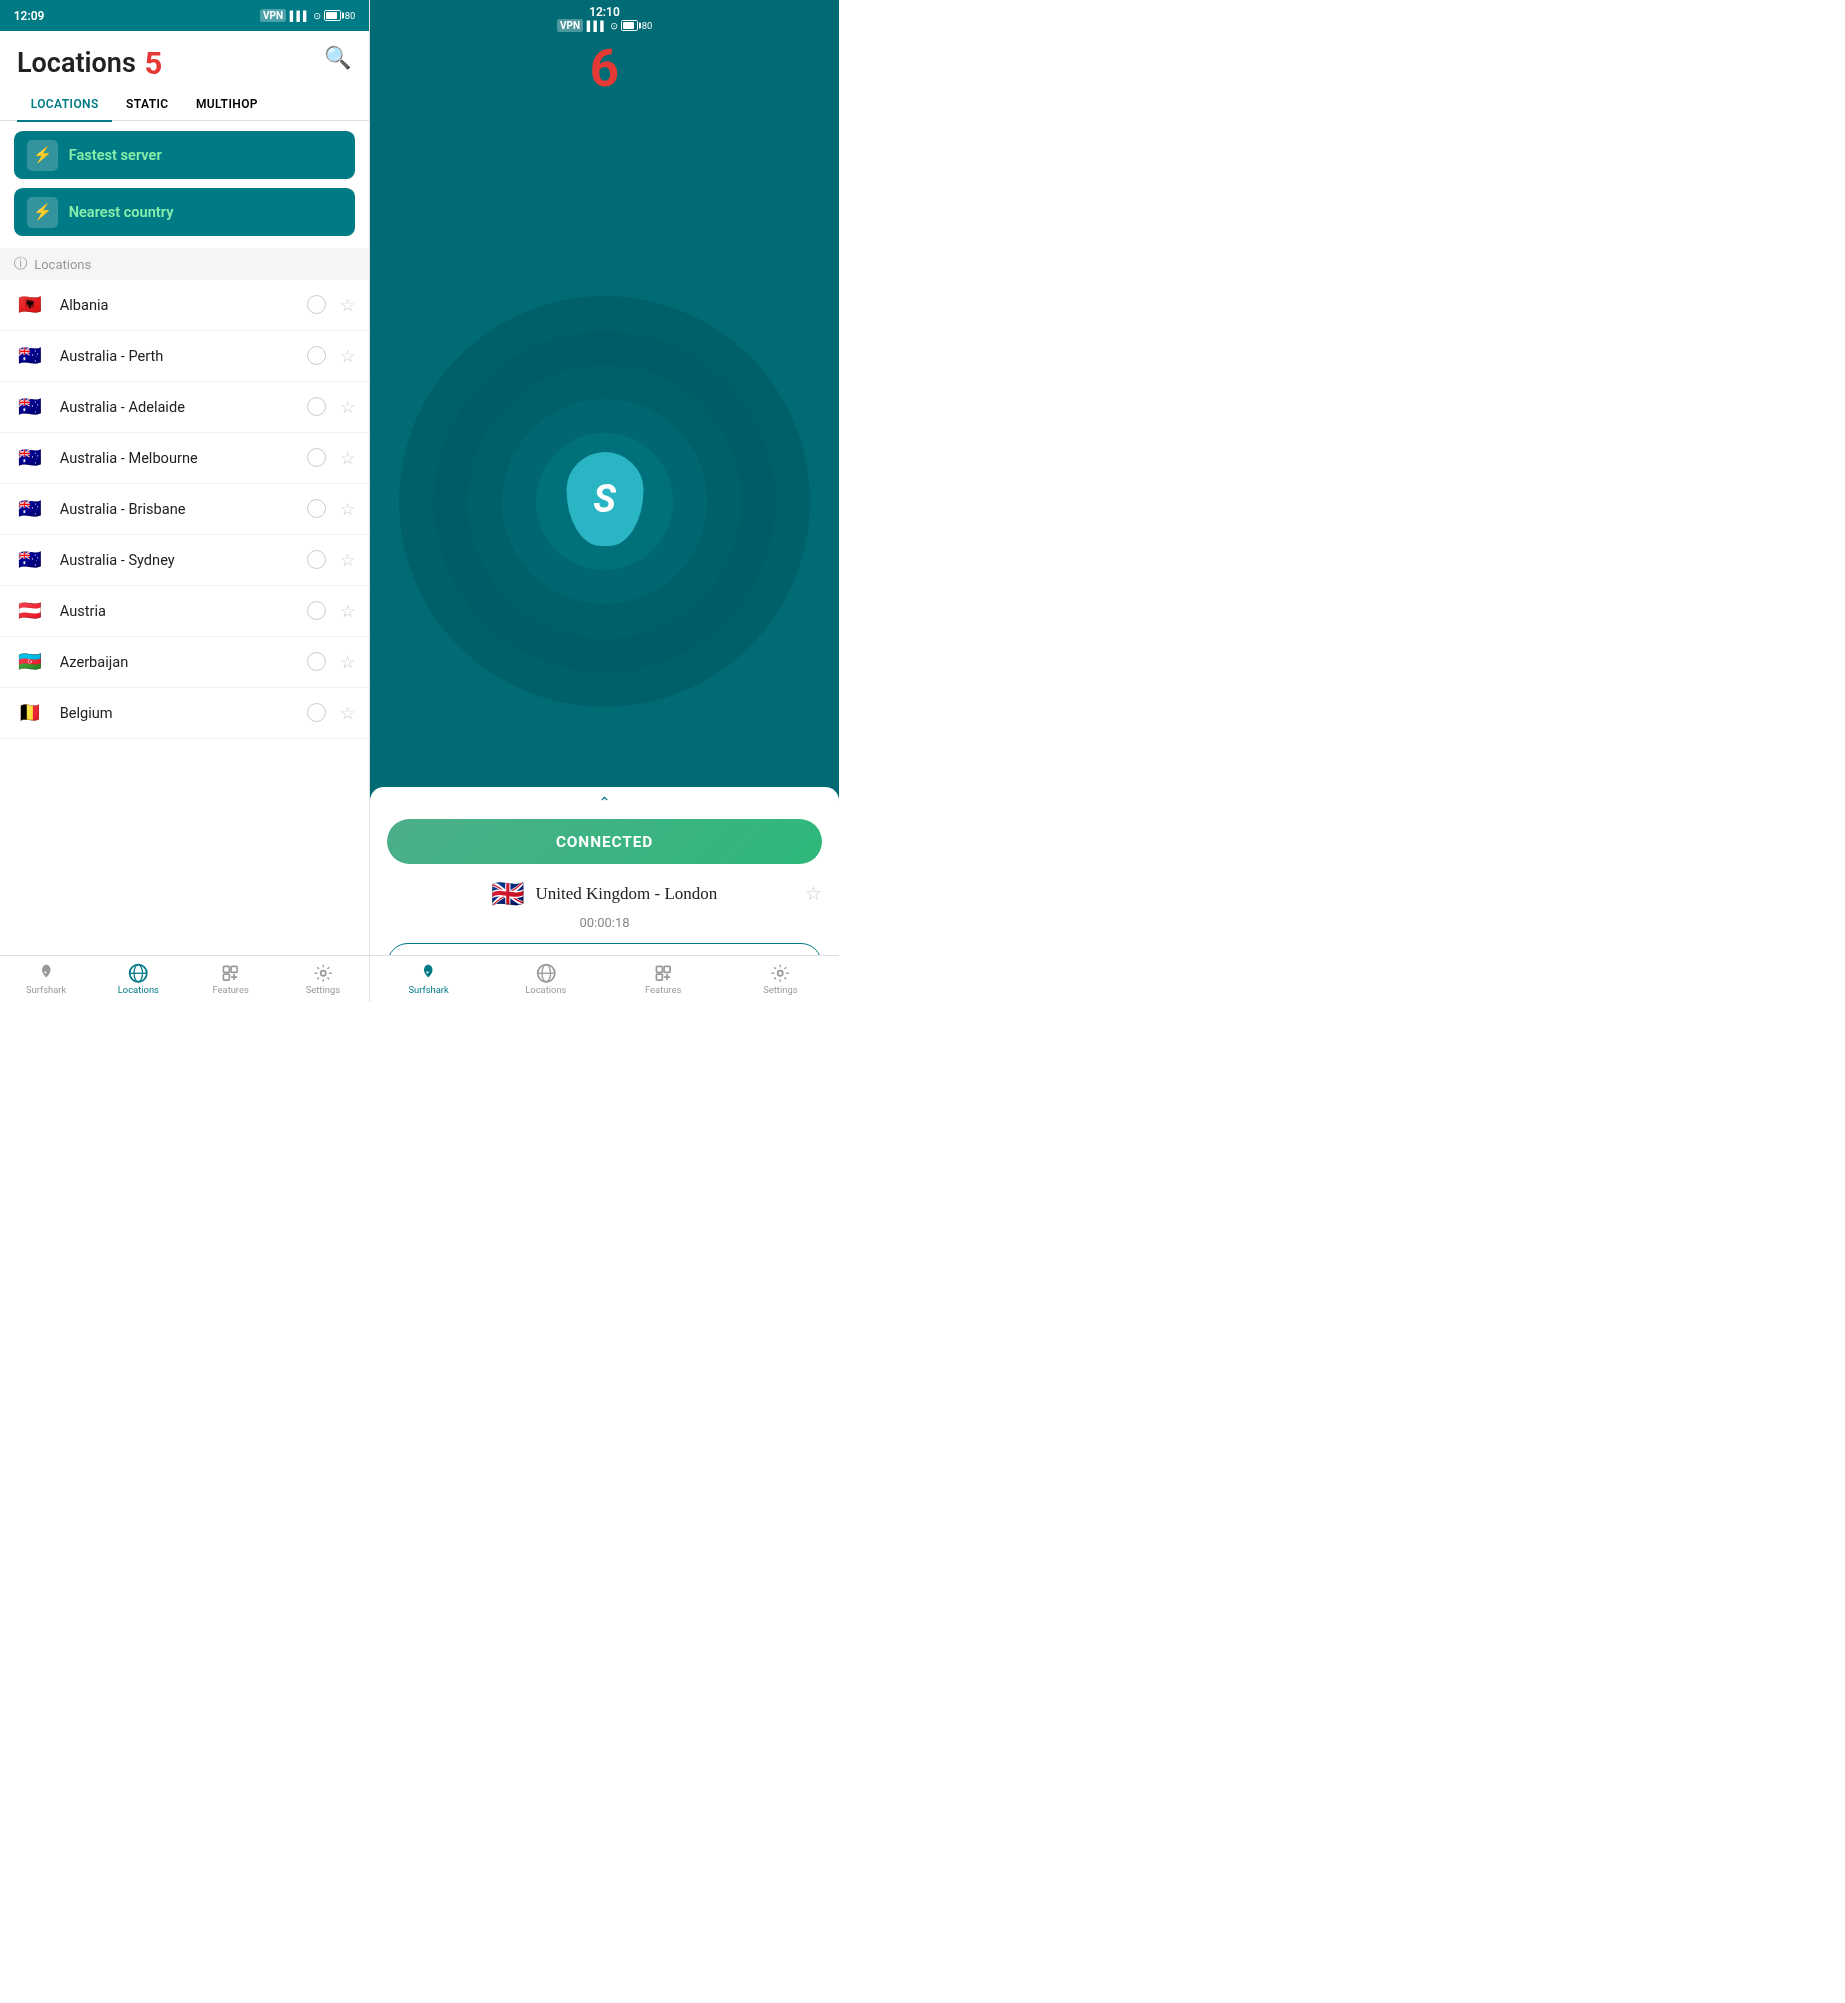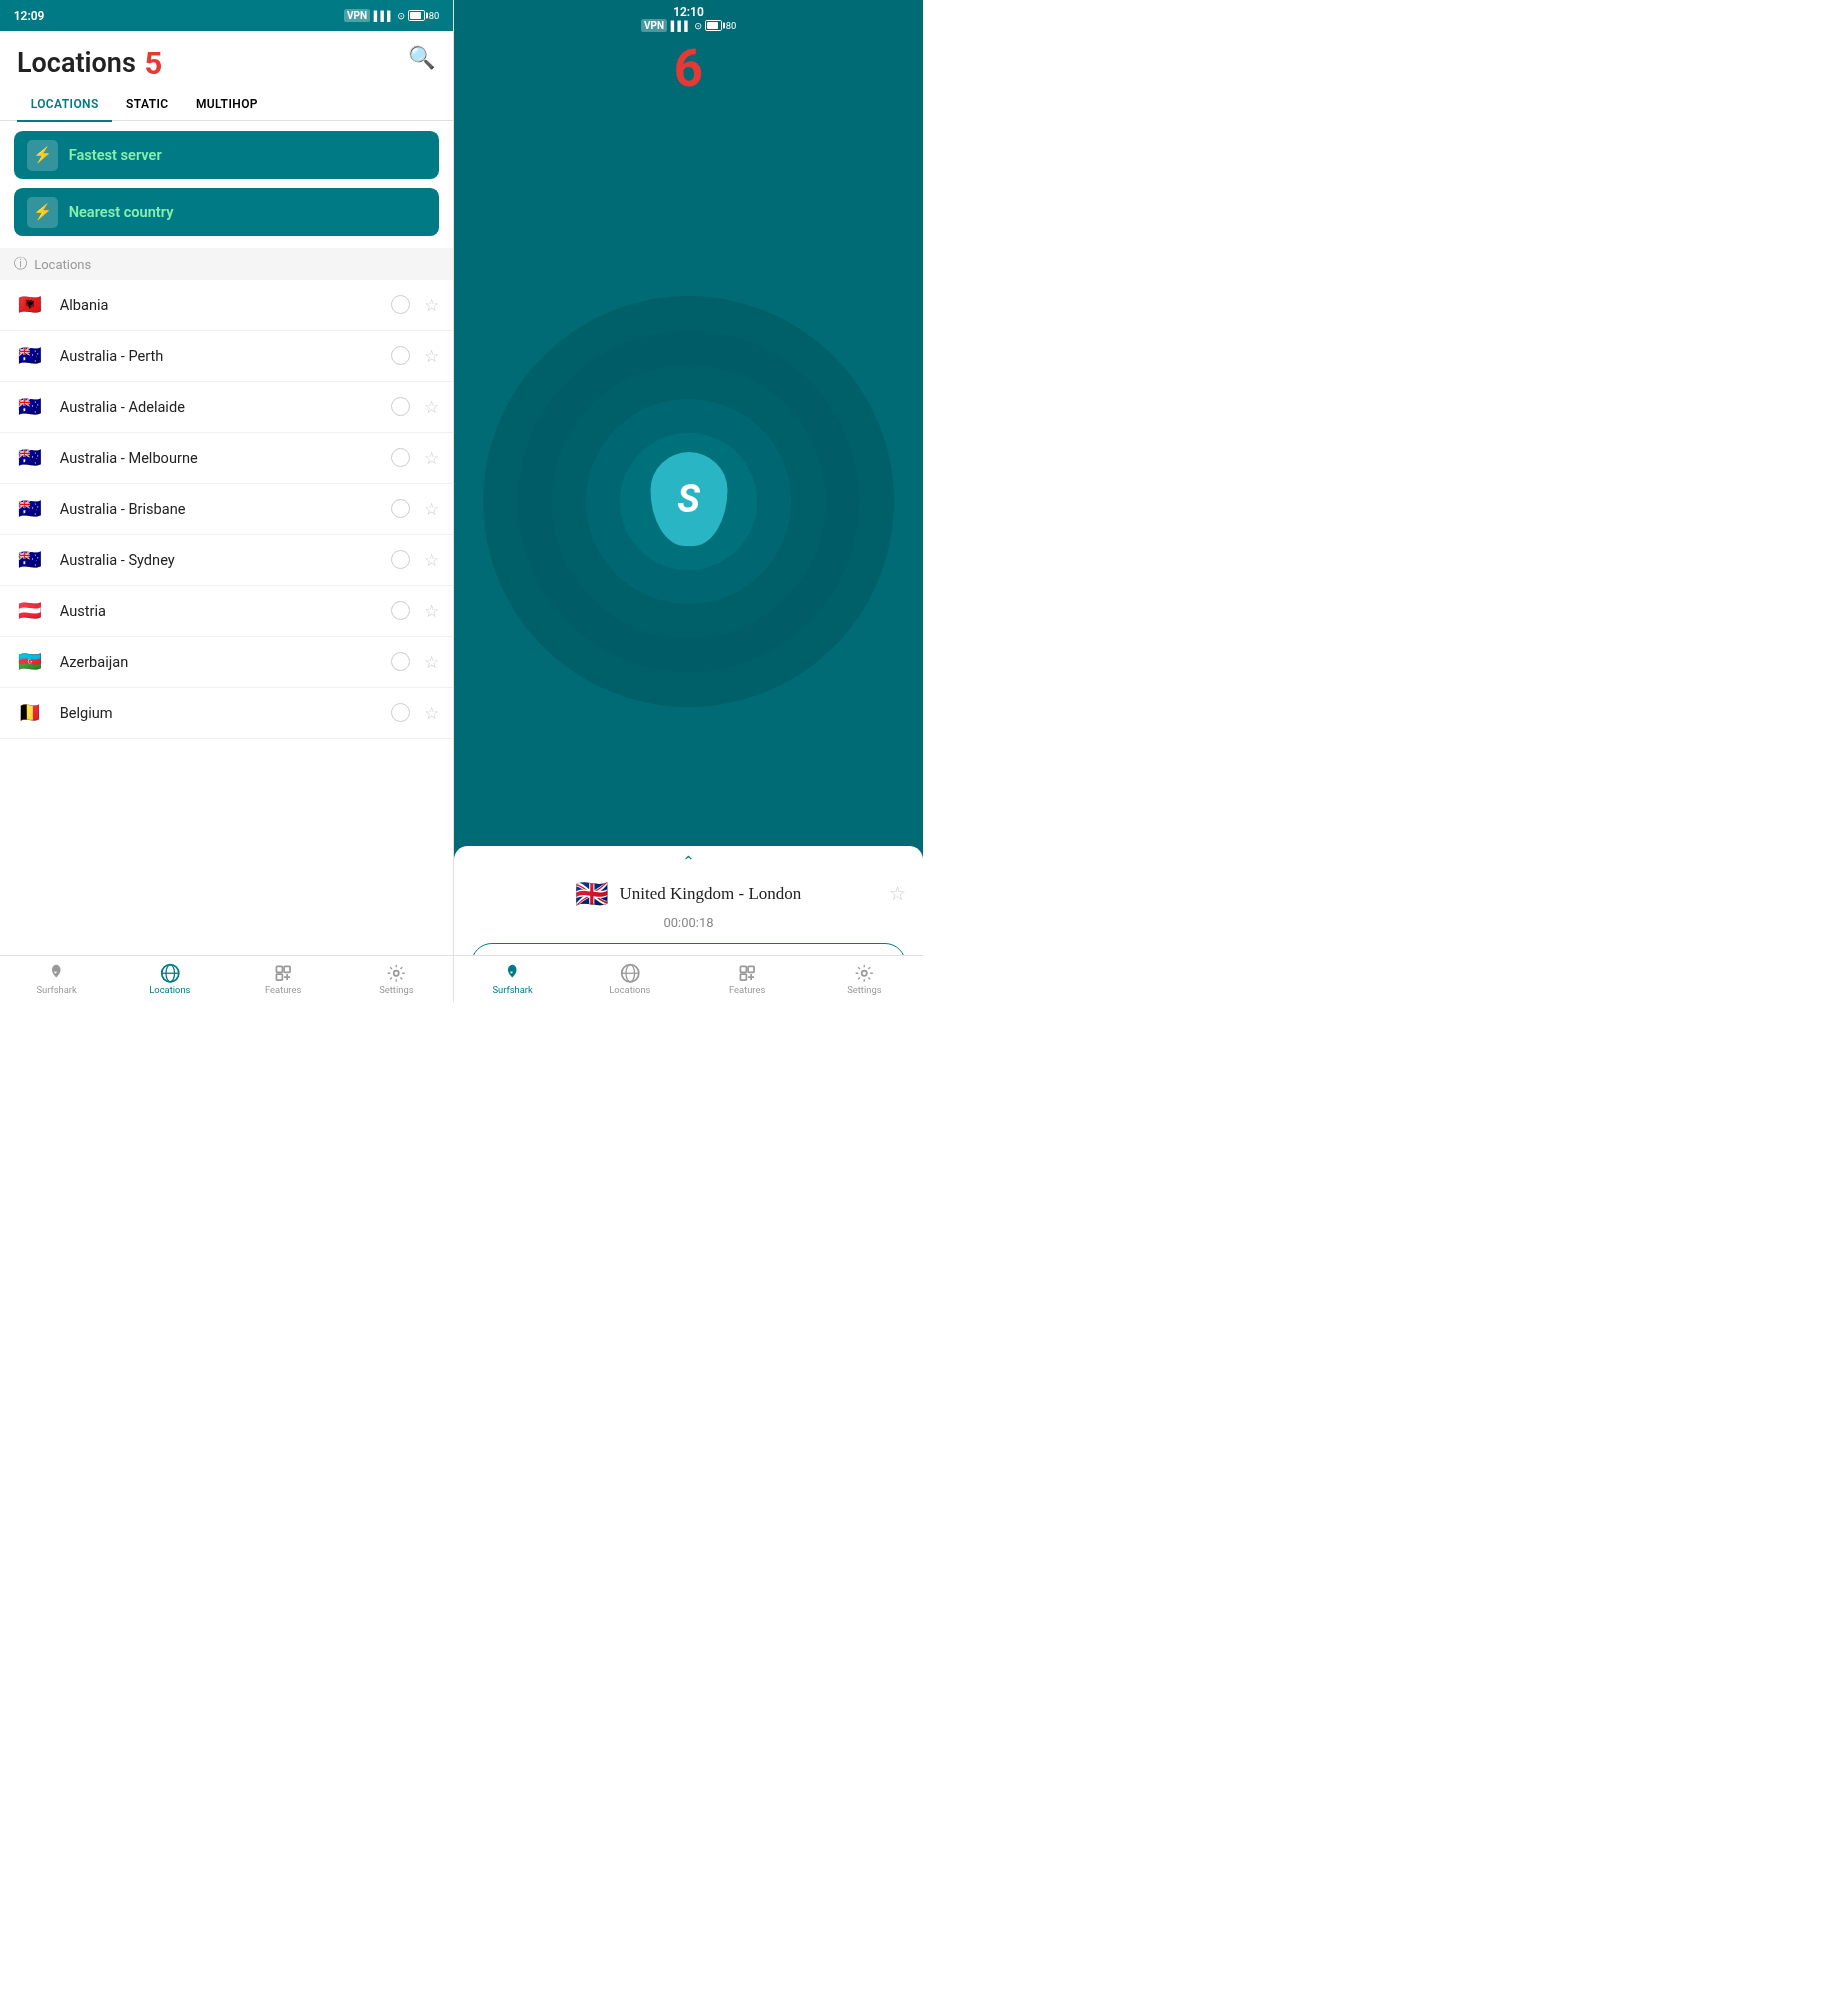--- a/index.html
+++ b/index.html
@@ -6,21 +6,21 @@
     body {
       width: 923px;
       height: 1002px;
       display: flex;
       font-family: -apple-system, BlinkMacSystemFont, 'Segoe UI', Roboto, sans-serif;
       overflow: hidden;
     }
 
     
     .left-panel {
-      width: 454px;
+      width: 370px;
       height: 1002px;
       background: #fff;
       display: flex;
       flex-direction: column;
       border-right: 0.9px solid #e0e0e0;
     }
 
     
     .status-bar {
       background: #007a85;
@@ -630,20 +630,23 @@
   <div class="surfshark-logo">
     <div class="logo-shape">
       <span class="logo-letter">S</span>
     </div>
   </div>
 
   <div class="connected-panel">
     <div class="panel-handle">
       <span class="handle-chevron">⌃</span>
     </div>
+    <div class="connected-btn">
+      <span class="connected-text">CONNECTED</span>
+    </div>
     <div class="connected-location">
       <span class="connected-flag">🇬🇧</span>
       <span class="connected-country">United Kingdom - London</span>
       <span class="connected-star">☆</span>
     </div>
     <div class="connected-timer">00:00:18</div>
     <div class="disconnect-btn">
       <span class="disconnect-text">DISCONNECT</span>
     </div>
   </div>

